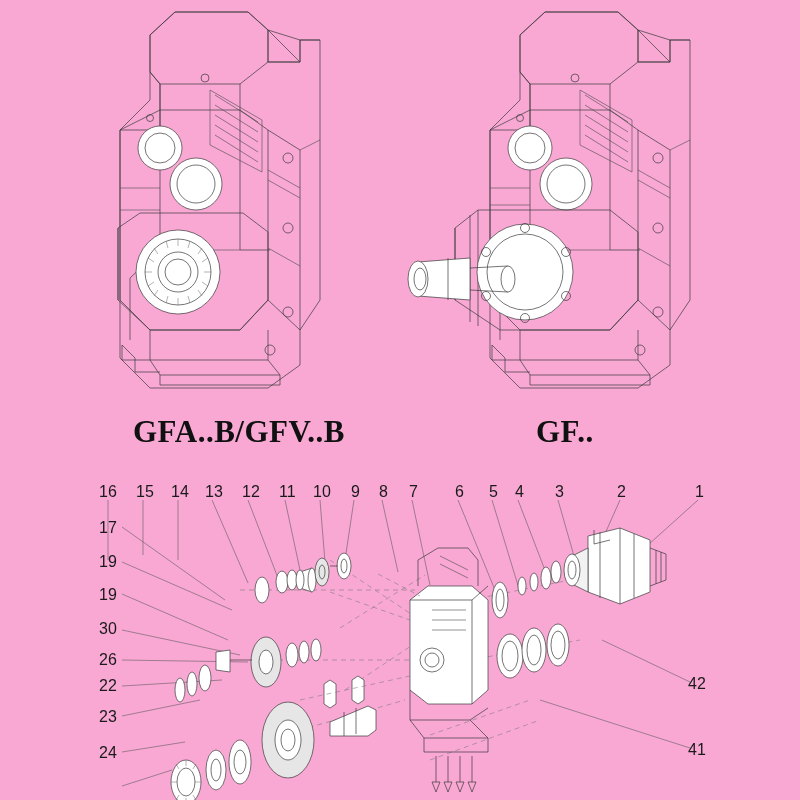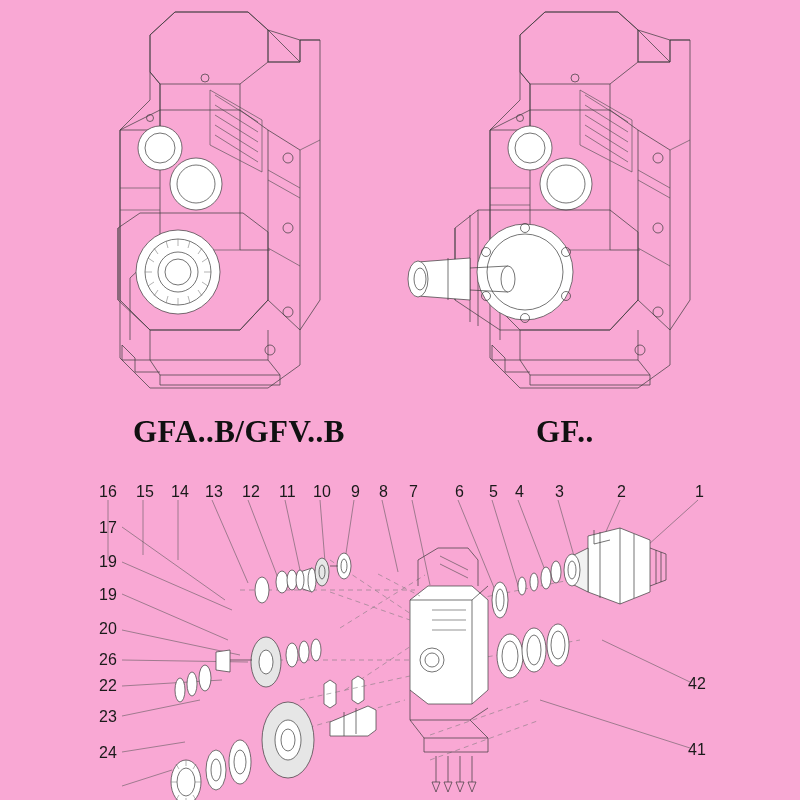--- a/index.html
+++ b/index.html
@@ -389,21 +389,21 @@
   <div class="callout" style="left:455px; top:483px;">6</div>
   <div class="callout" style="left:489px; top:483px;">5</div>
   <div class="callout" style="left:515px; top:483px;">4</div>
   <div class="callout" style="left:555px; top:483px;">3</div>
   <div class="callout" style="left:617px; top:483px;">2</div>
   <div class="callout" style="left:695px; top:483px;">1</div>
 
   <div class="callout" style="left:99px; top:519px;">17</div>
   <div class="callout" style="left:99px; top:553px;">19</div>
   <div class="callout" style="left:99px; top:586px;">19</div>
-  <div class="callout" style="left:99px; top:620px;">20</div>
+  <div class="callout" style="left:99px; top:620px;">30</div>
   <div class="callout" style="left:99px; top:651px;">26</div>
   <div class="callout" style="left:99px; top:677px;">22</div>
   <div class="callout" style="left:99px; top:708px;">23</div>
   <div class="callout" style="left:99px; top:744px;">24</div>
   <div class="callout" style="left:99px; top:778px;margin-top:36px;">25</div>
 
   <div class="callout" style="left:688px; top:675px;">42</div>
   <div class="callout" style="left:688px; top:741px;">41</div>
 
 </div>

